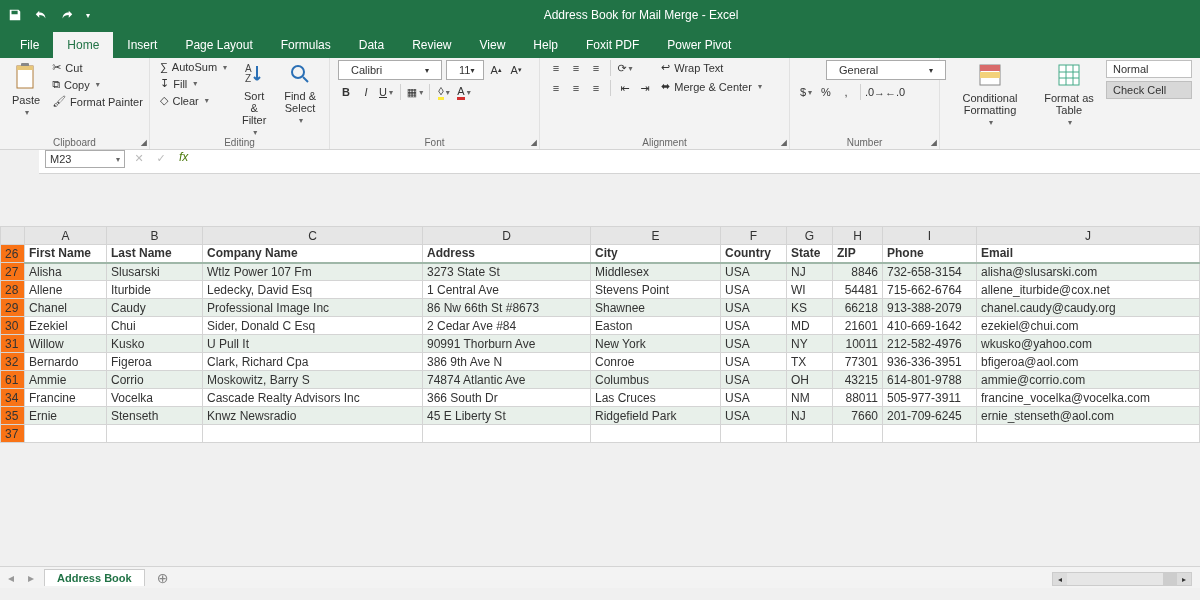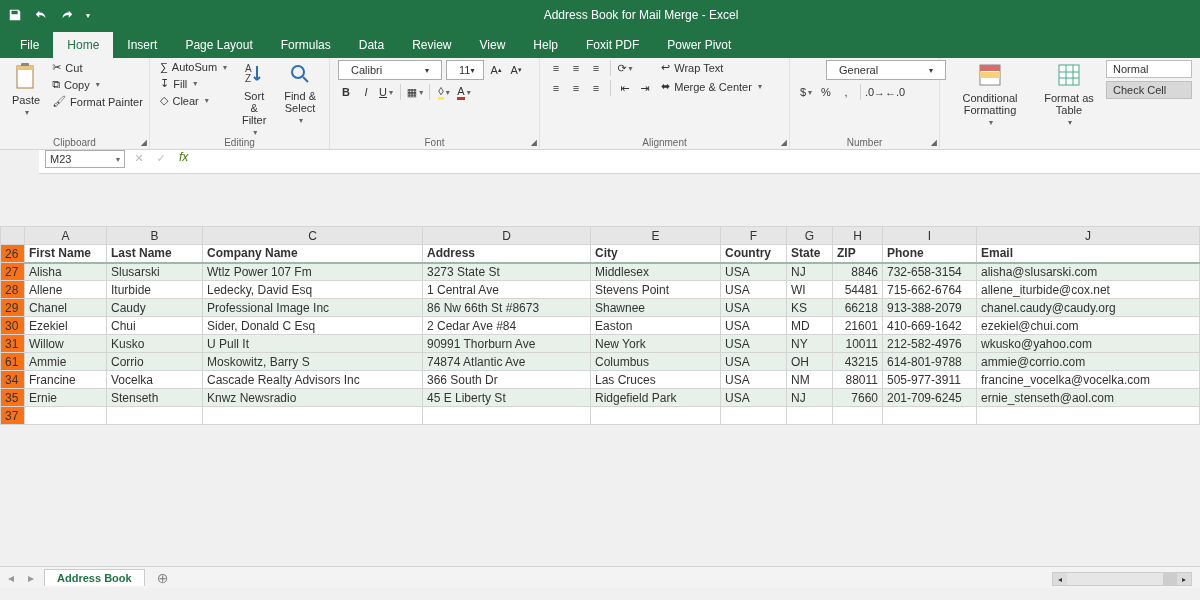--- a/index.html
+++ b/index.html
@@ -405,20 +405,33 @@
           <td>Kusko</td>
           <td>U Pull It</td>
           <td>90991 Thorburn Ave</td>
           <td>New York</td>
           <td>USA</td>
           <td>NY</td>
           <td class="num">10011</td>
           <td>212-582-4976</td>
           <td>wkusko@yahoo.com</td>
         </tr>
+        <tr>
+          <th class="rowhdr">32</th>
+          <td>Bernardo</td>
+          <td>Figeroa</td>
+          <td>Clark, Richard Cpa</td>
+          <td>386 9th Ave N</td>
+          <td>Conroe</td>
+          <td>USA</td>
+          <td>TX</td>
+          <td class="num">77301</td>
+          <td>936-336-3951</td>
+          <td>bfigeroa@aol.com</td>
+        </tr>
         <tr class="band">
           <th class="rowhdr">61</th>
           <td>Ammie</td>
           <td>Corrio</td>
           <td>Moskowitz, Barry S</td>
           <td>74874 Atlantic Ave</td>
           <td>Columbus</td>
           <td>USA</td>
           <td>OH</td>
           <td class="num">43215</td>

